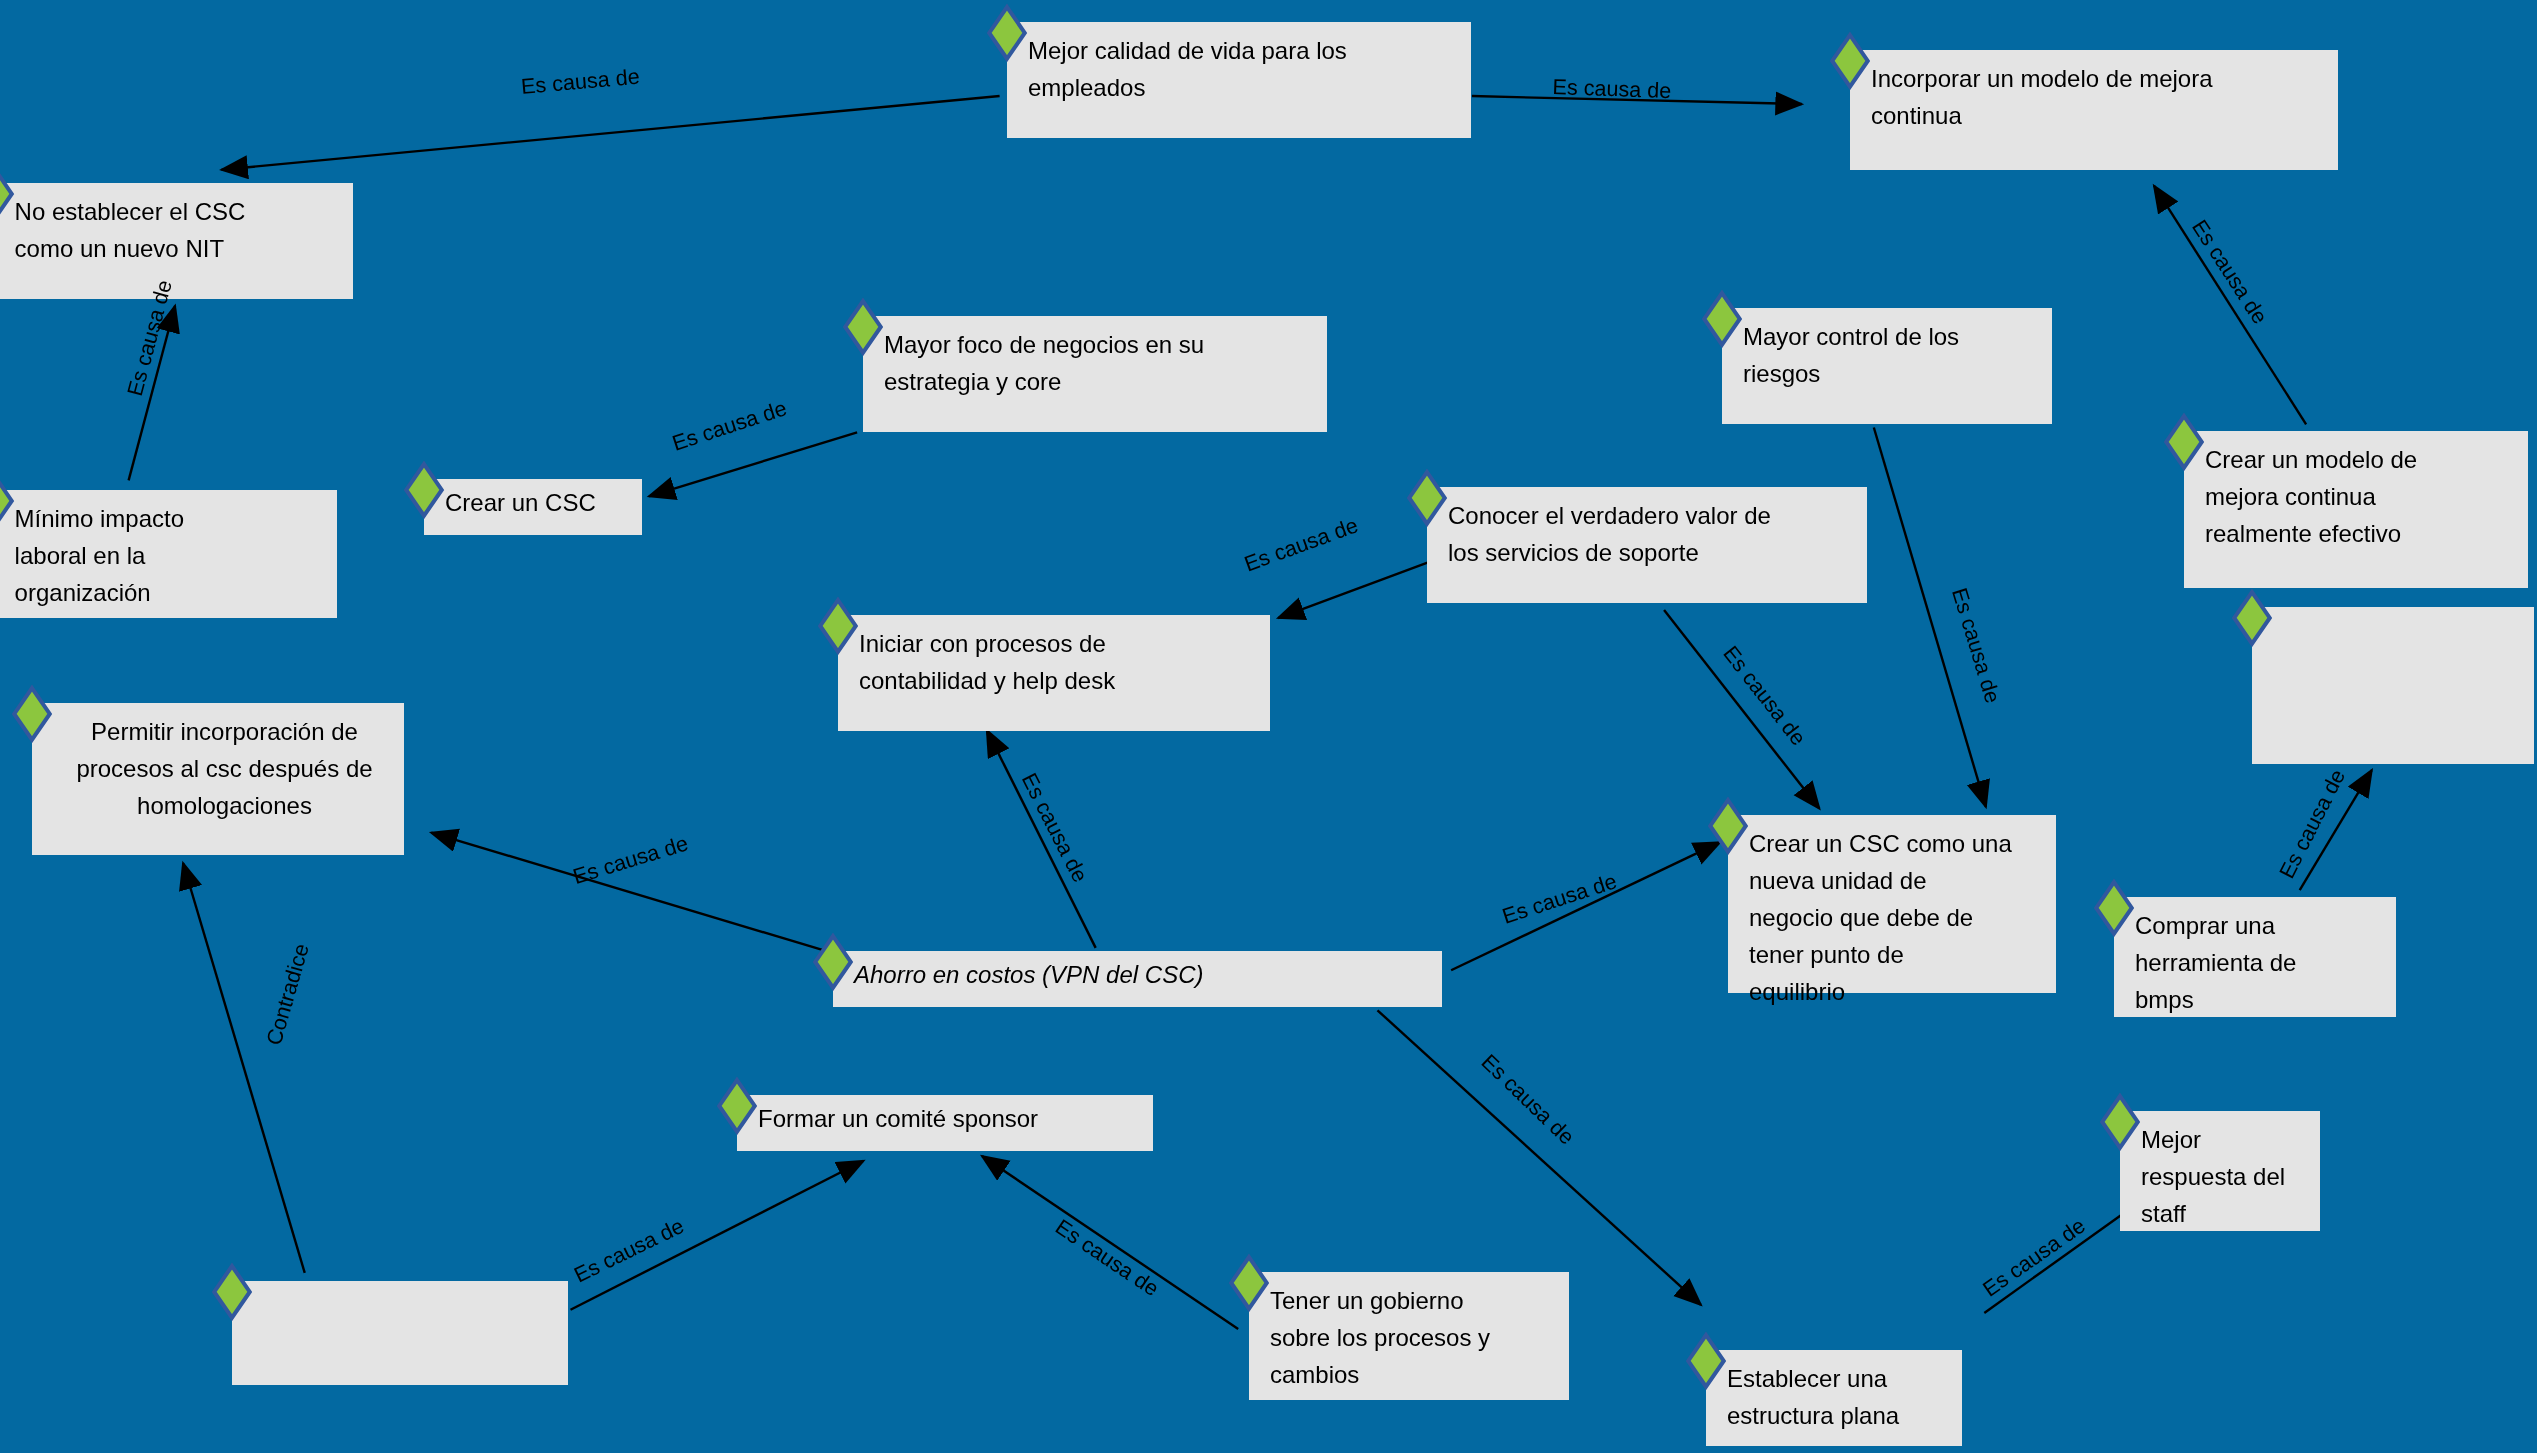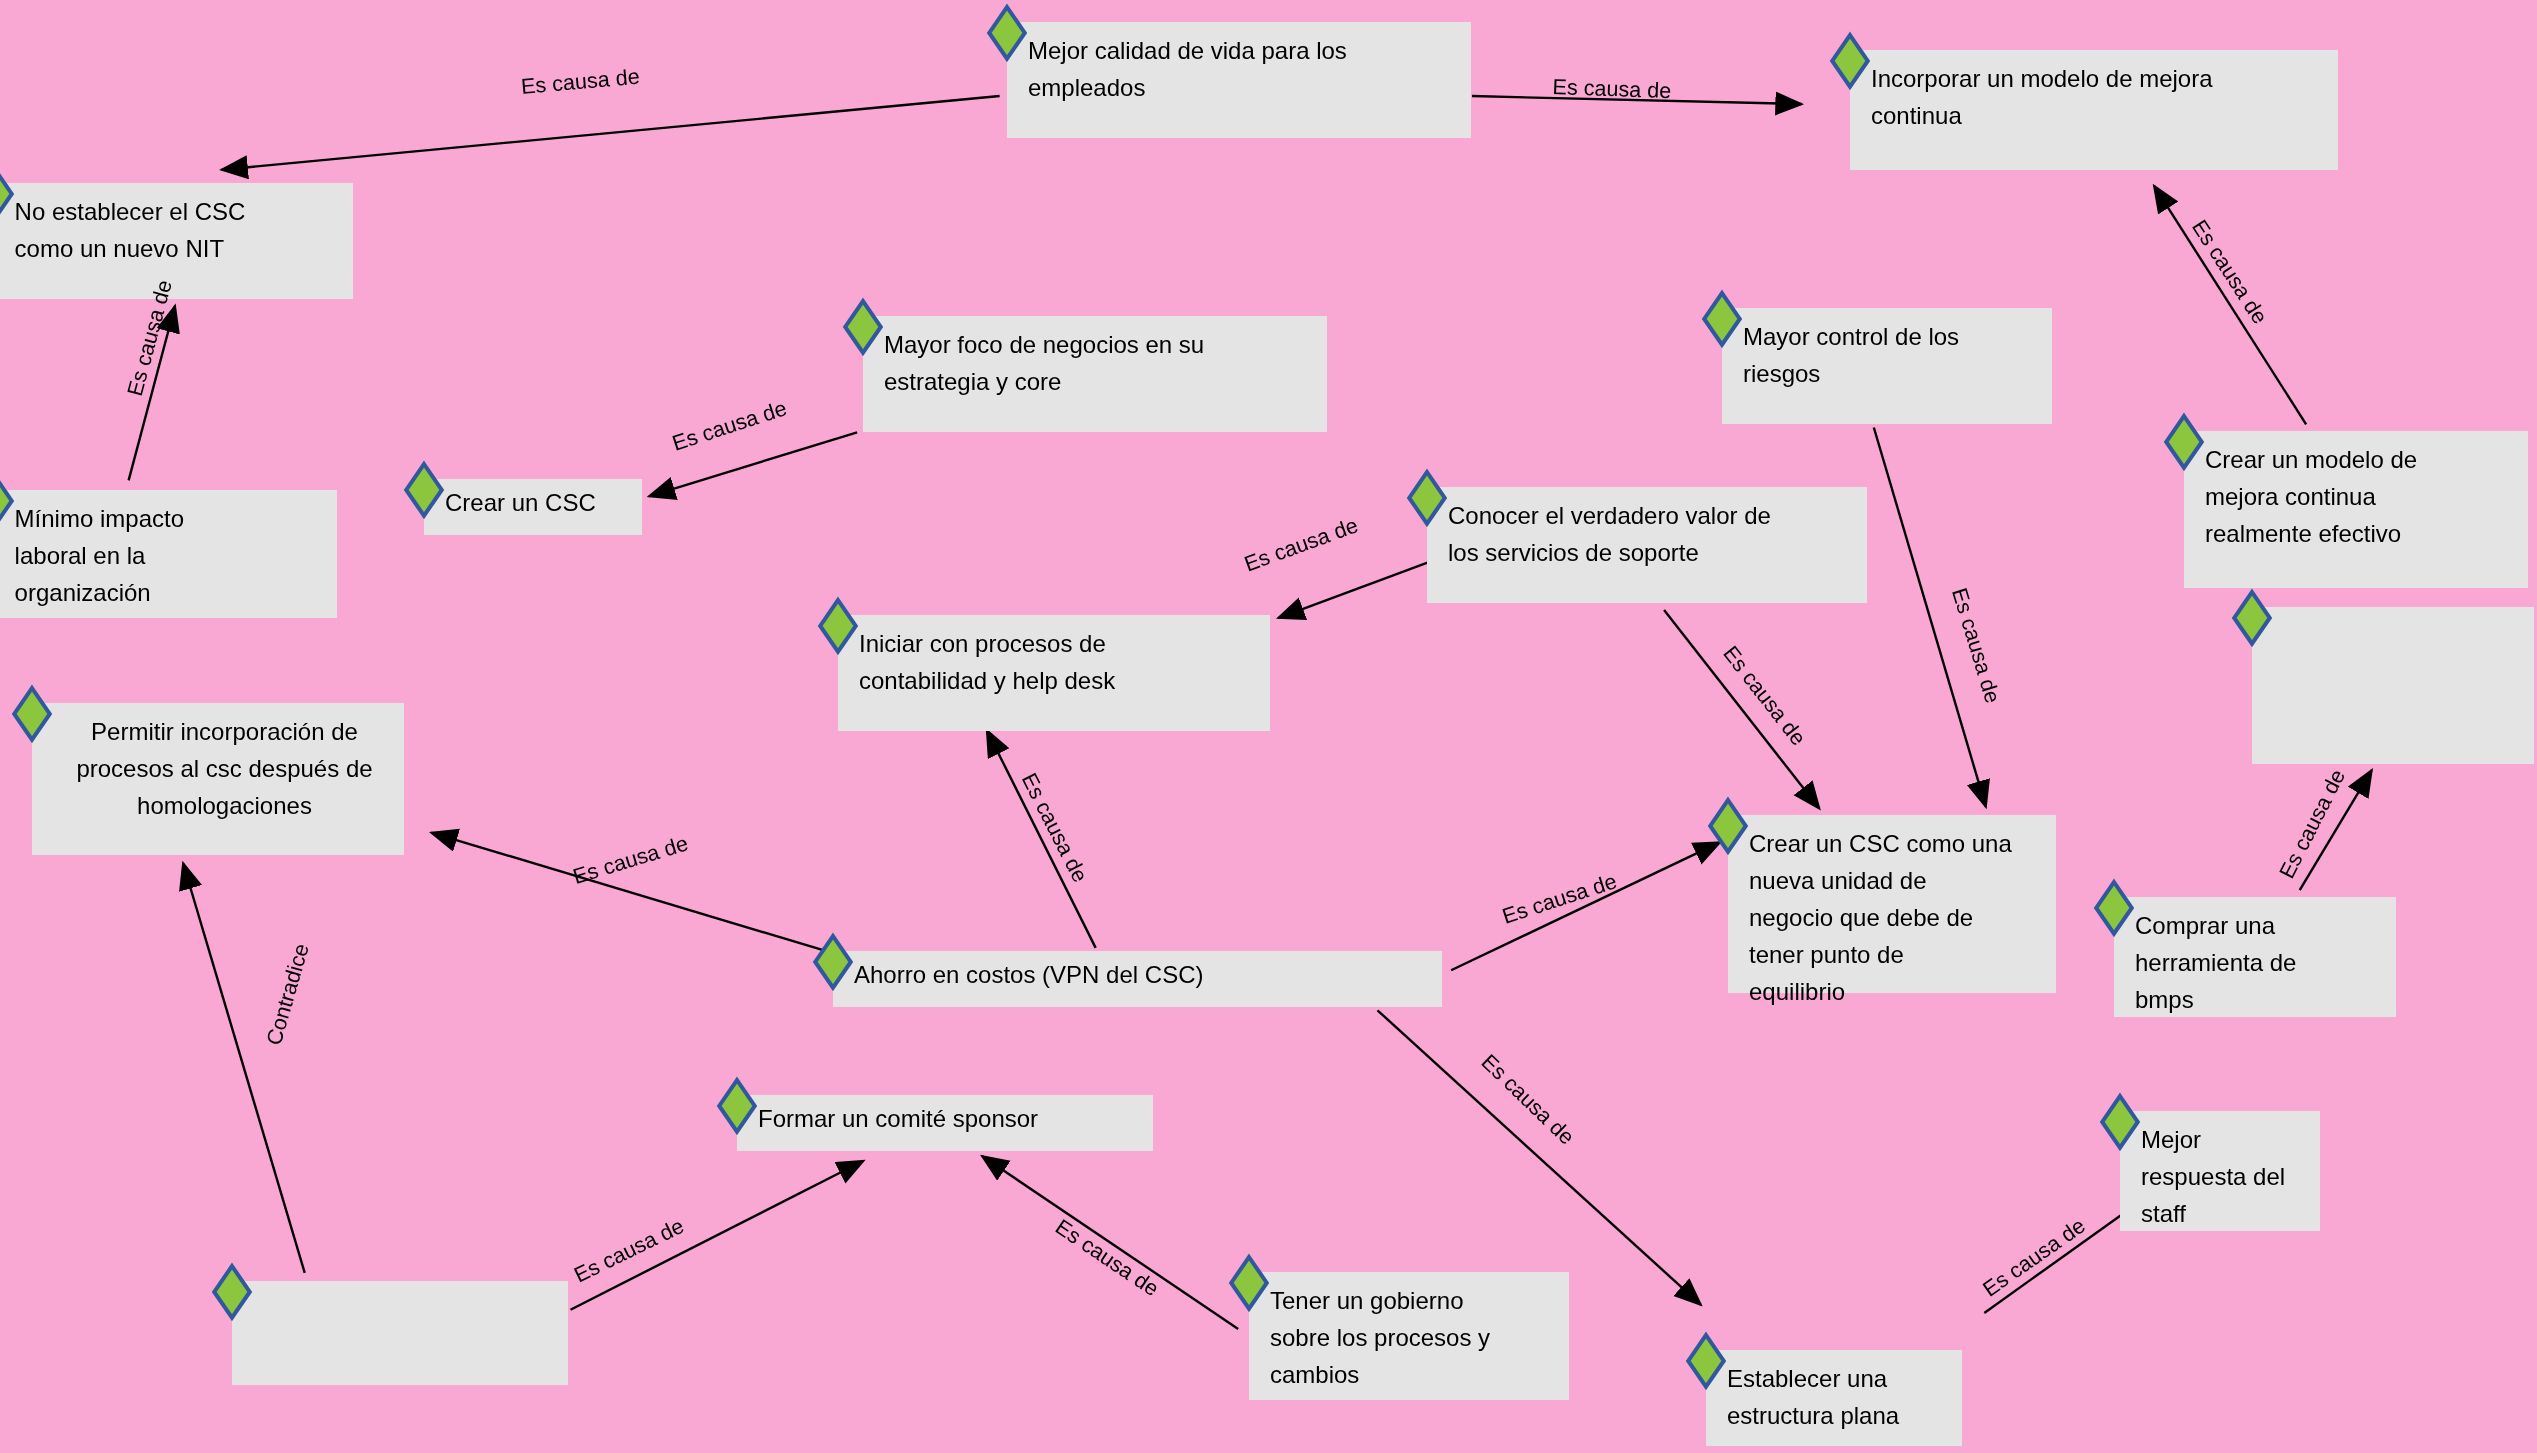--- a/index.html
+++ b/index.html
@@ -1,16 +1,16 @@
 <!DOCTYPE html>
 <html style="font-size:13px"><head>
 <meta charset="utf-8">
 <style>
   html,body{margin:0;padding:0;background:#ffffff;}
-  #stage{position:relative;width:2538px;height:1453px;background:#f9a8d4;
+  #stage{position:relative;width:2538px;height:1453px;background:#0369a1;
          font-family:"Liberation Sans",sans-serif;overflow:hidden;}
   #edges{position:absolute;left:0;top:0;width:2538px;height:1453px;}
   .node{position:absolute;background:#e4e4e4;box-sizing:border-box;}
   .node .txt{position:absolute;left:21px;right:8px;top:9.6px;
              font-size:24px;line-height:37px;color:#000;white-space:pre-line;}
   .node.pad-sm .txt{top:4.8px;}
   .marker{position:absolute;width:42px;height:59px;left:-21px;top:-19px;}
   .edge-label{position:absolute;font-size:21.6px;color:#000;white-space:nowrap;
               transform-origin:0 0;}
 </style>
@@ -140,21 +140,21 @@
 equilibrio</div>
       </div>
       <div class="node" style="left: 2114px; top: 897px; width: 282px; height: 120px; background: rgb(228, 228, 228); padding-left: 32px;">
         <div class="marker"><svg viewBox="0 0 52 74" xmlns="http://www.w3.org/2000/svg">
             <polygon points="26,5 48,37 26,69 4,37" fill="#8CC63E" stroke="#31589E" stroke-width="5"></polygon>
           </svg></div>
         <div class="txt">Comprar una
 herramienta de
 bmps</div>
       </div>
-      <div class="node pad-sm" style="left: 833px; top: 951px; width: 609px; height: 56px; background: rgb(228, 228, 228);">
+      <div class="node pad-sm" style="left: 833px; top: 951px; width: 609px; height: 56px; background: rgb(228, 228, 228); font-style: italic;">
         <div class="marker"><svg viewBox="0 0 52 74" xmlns="http://www.w3.org/2000/svg">
             <polygon points="26,5 48,37 26,69 4,37" fill="#8CC63E" stroke="#31589E" stroke-width="5"></polygon>
           </svg></div>
         <div class="txt">Ahorro en costos (VPN del CSC)</div>
       </div>
       <div class="node pad-sm" style="left: 737px; top: 1095px; width: 416px; height: 56px; background: rgb(228, 228, 228);">
         <div class="marker"><svg viewBox="0 0 52 74" xmlns="http://www.w3.org/2000/svg">
             <polygon points="26,5 48,37 26,69 4,37" fill="#8CC63E" stroke="#31589E" stroke-width="5"></polygon>
           </svg></div>
         <div class="txt">Formar un comité sponsor</div>

